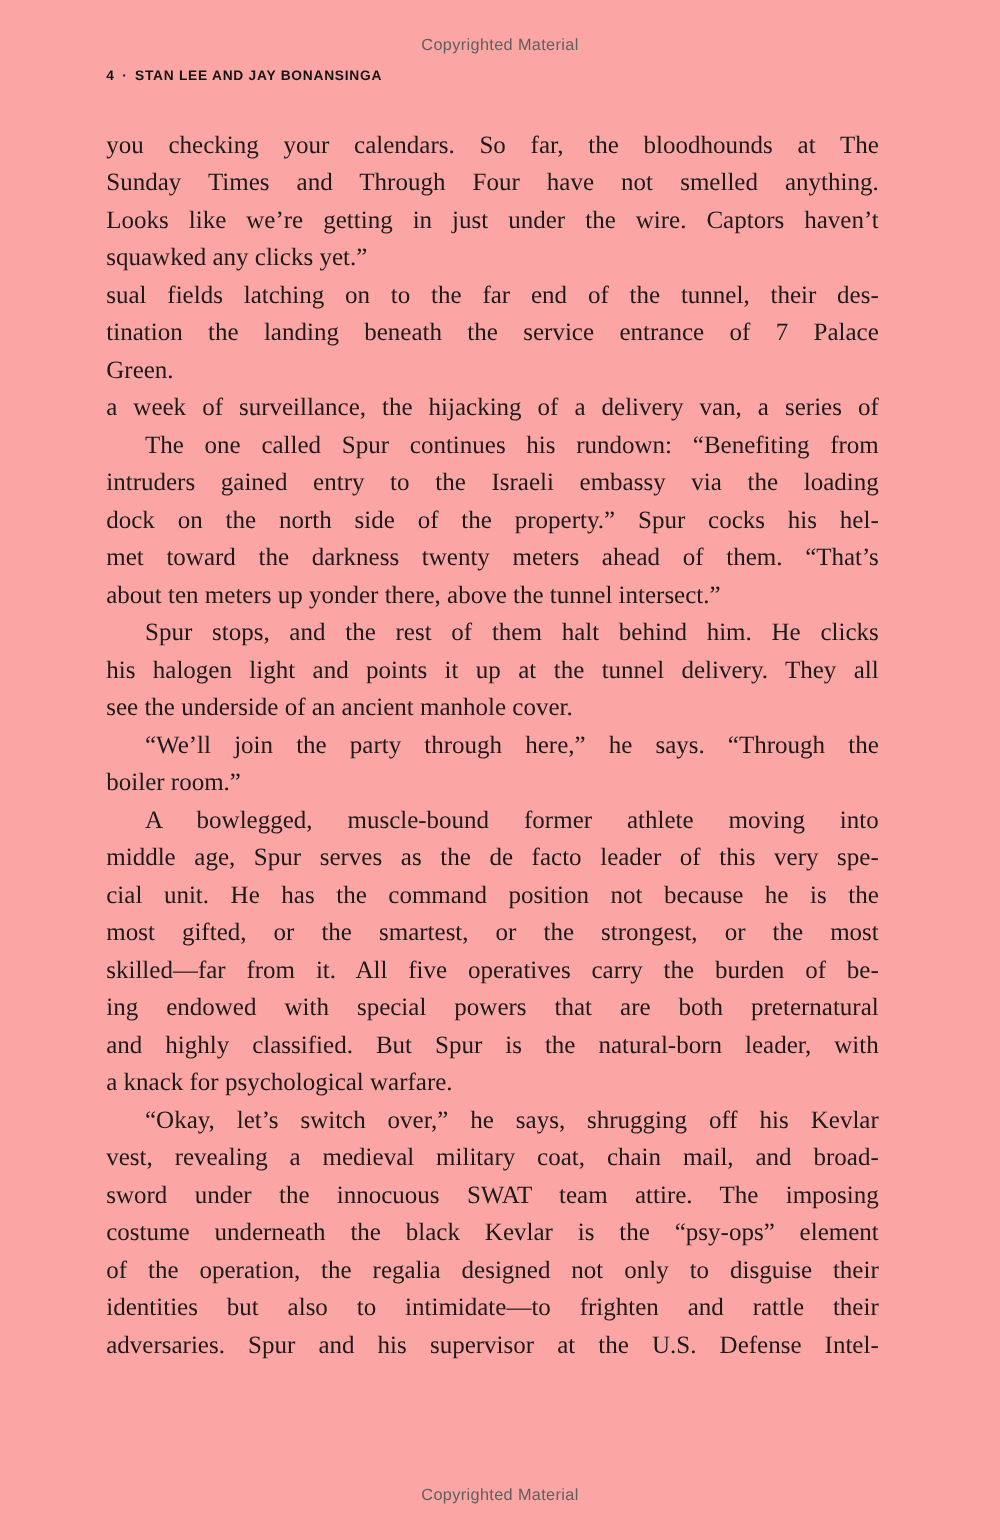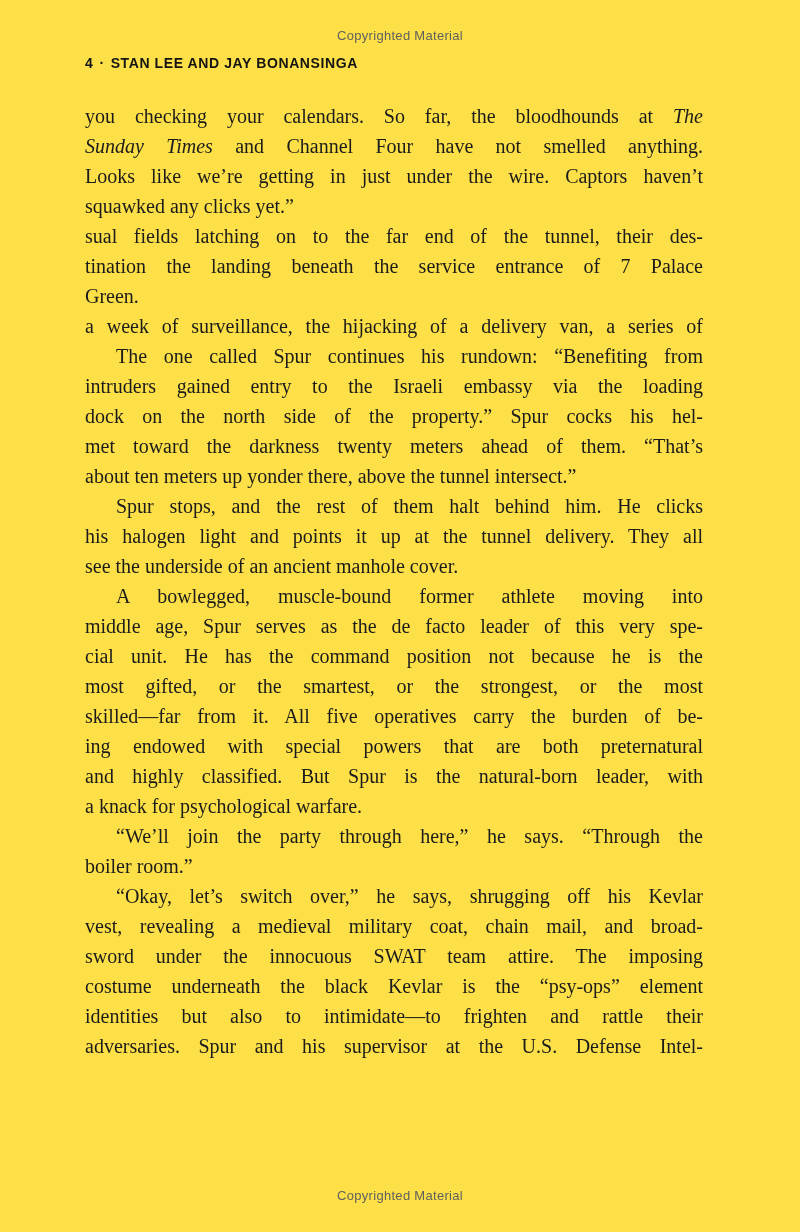--- a/index.html
+++ b/index.html
@@ -1,20 +1,20 @@
 <!DOCTYPE html>
 <html><head>
 <meta charset="utf-8">
 <style>
   html, body { margin: 0; padding: 0; background: #ffffff; }
   .page {
     position: relative;
     width: 800px;
     height: 1232px;
-    background: #fde047;
+    background: #fca5a5;
     font-family: "Liberation Serif", serif;
     color: #1b1b1b;
     overflow: hidden;
   }
   .copyright {
     position: absolute;
     left: 0;
     width: 100%;
     text-align: center;
     font-family: "Liberation Sans", sans-serif;
@@ -24,54 +24,54 @@
     letter-spacing: 0.3px;
   }
   .copyright.top { top: 28px; }
   .copyright.bottom { top: 1188px; }
   .running-header {
     position: absolute;
     left: 85px;
     top: 55px;
     font-family: "Liberation Sans", sans-serif;
     font-weight: 700;
-    font-size: 14px;
+    font-size: 11px;
     letter-spacing: 0.6px;
     color: #141414;
   }
   .running-header .sep { margin: 0 6px; }
   .body-text {
     position: absolute;
     left: 85px;
     top: 101px;
     width: 618px;
     font-size: 20px;
     line-height: 30px;
   }
   .paragraph { margin: 0; }
   .line { text-align: justify; }
   .line.justified { text-align-last: justify; }
   .line.first-indent { text-indent: 31px; }
-  .italic { font-style: italic; }
+  .italic { }
 </style>
 </head>
 <body>
 
 <div class="page">
 
   <div class="copyright top">Copyrighted Material</div>
 
   <div class="running-header">
     <span>4</span><span class="sep">·</span><span>STAN LEE AND JAY BONANSINGA</span>
   </div>
 
   <div class="body-text">
       <div class="paragraph">
         <div class="line justified"><span>you checking your calendars. So far, the bloodhounds at </span><span class="italic">The</span></div>
-        <div class="line justified"><span class="italic">Sunday Times</span><span> and Channel Four have not smelled anything.</span></div>
+        <div class="line justified"><span class="italic">Sunday Times</span><span> and Through Four have not smelled anything.</span></div>
         <div class="line justified"><span>Looks like we’re getting in just under the wire. Captors haven’t</span></div>
         <div class="line"><span>squawked any clicks yet.”</span></div>
       </div>
       <div class="paragraph">
         <div class="line justified"><span>sual fields latching on to the far end of the tunnel, their des-</span></div>
         <div class="line justified"><span>tination the landing beneath the service entrance of 7 Palace</span></div>
         <div class="line"><span>Green.</span></div>
       </div>
       <div class="paragraph">
         <div class="line justified"><span>a week of surveillance, the hijacking of a delivery van, a series of</span></div>
@@ -80,38 +80,39 @@
         <div class="line justified"><span>dock on the north side of the property.” Spur cocks his hel-</span></div>
         <div class="line justified"><span>met toward the darkness twenty meters ahead of them. “That’s</span></div>
         <div class="line"><span>about ten meters up yonder there, above the tunnel intersect.”</span></div>
       </div>
       <div class="paragraph">
         <div class="line justified first-indent"><span>Spur stops, and the rest of them halt behind him. He clicks</span></div>
         <div class="line justified"><span>his halogen light and points it up at the tunnel delivery. They all</span></div>
         <div class="line"><span>see the underside of an ancient manhole cover.</span></div>
       </div>
       <div class="paragraph">
+        <div class="line justified first-indent"><span>“We’ll join the party through here,” he says. “Through the</span></div>
+        <div class="line"><span>boiler room.”</span></div>
+      </div>
+      <div class="paragraph">
         <div class="line justified first-indent"><span>A bowlegged, muscle-bound former athlete moving into</span></div>
         <div class="line justified"><span>middle age, Spur serves as the de facto leader of this very spe-</span></div>
         <div class="line justified"><span>cial unit. He has the command position not because he is the</span></div>
         <div class="line justified"><span>most gifted, or the smartest, or the strongest, or the most</span></div>
         <div class="line justified"><span>skilled—far from it. All five operatives carry the burden of be-</span></div>
         <div class="line justified"><span>ing endowed with special powers that are both preternatural</span></div>
         <div class="line justified"><span>and highly classified. But Spur is the natural-born leader, with</span></div>
         <div class="line"><span>a knack for psychological warfare.</span></div>
       </div>
       <div class="paragraph">
-        <div class="line justified first-indent"><span>“We’ll join the party through here,” he says. “Through the</span></div>
-        <div class="line"><span>boiler room.”</span></div>
-      </div>
-      <div class="paragraph">
         <div class="line justified first-indent"><span>“Okay, let’s switch over,” he says, shrugging off his Kevlar</span></div>
         <div class="line justified"><span>vest, revealing a medieval military coat, chain mail, and broad-</span></div>
         <div class="line justified"><span>sword under the innocuous SWAT team attire. The imposing</span></div>
         <div class="line justified"><span>costume underneath the black Kevlar is the “psy-ops” element</span></div>
+        <div class="line justified"><span>of the operation, the regalia designed not only to disguise their</span></div>
         <div class="line justified"><span>identities but also to intimidate—to frighten and rattle their</span></div>
         <div class="line justified"><span>adversaries. Spur and his supervisor at the U.S. Defense Intel-</span></div>
       </div>
     </div>
 
   <div class="copyright bottom">Copyrighted Material</div>
 
 </div>
 
 </body></html>

